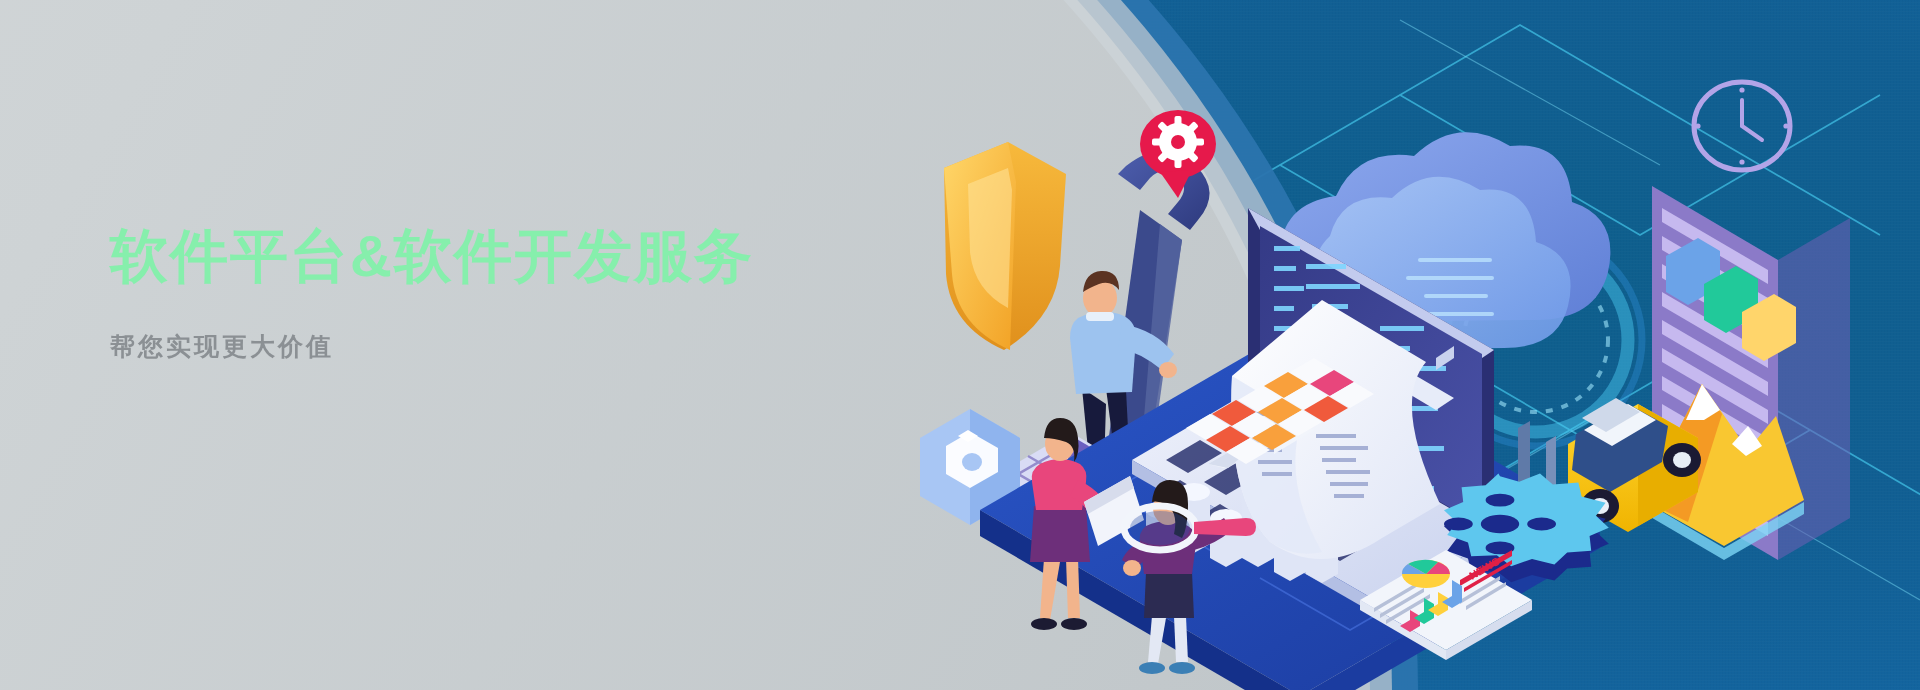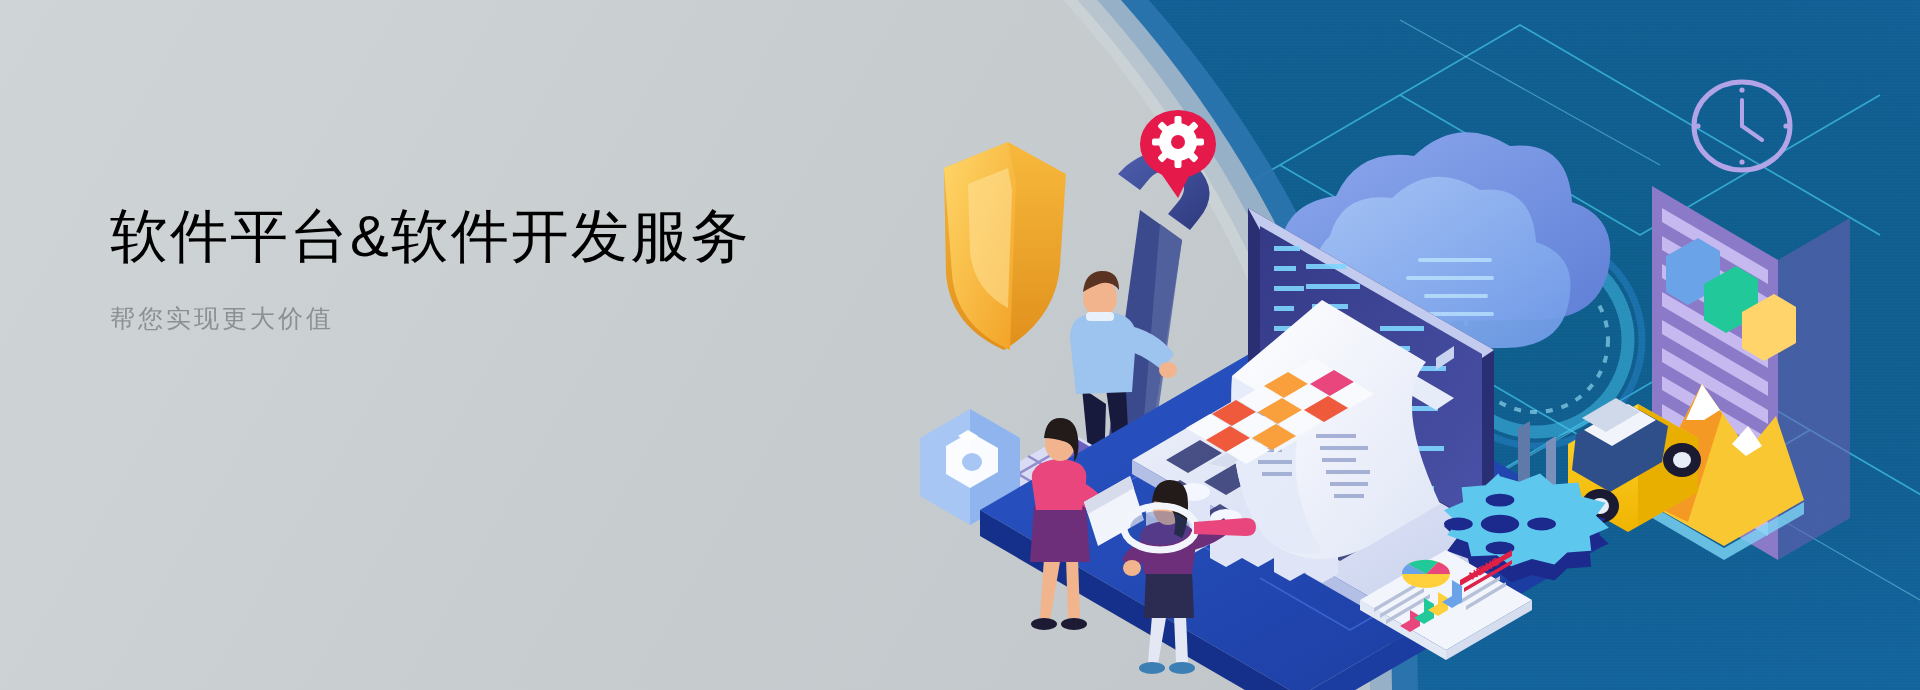--- a/index.html
+++ b/index.html
@@ -47,26 +47,26 @@
   .curve.c3{ background:#b9c6d0; transform:translate(30px,-4px); opacity:.95; }
   .curve.c4{ background:#cbd2d6; transform:translate(12px,-2px); }
   .curve.c5{
     background:linear-gradient(120deg,#d9dcdd 0%,#ced3d5 42%,#c2c8cb 78%,#b9c1c5 100%);
     transform:translate(0,0);
   }
 
   
   .copy{ position:absolute; left:110px; top:202px; width:760px; }
   .title{
-    font-size:58px; font-weight:400; letter-spacing:2px;
-    color:#000000; line-height:1.18; white-space:nowrap;
+    font-size:58px; font-weight:700; letter-spacing:2px;
+    color:#86efac; line-height:1.18; white-space:nowrap;margin-top:20px;
   }
   .subtitle{
-    margin-top:32px;
-    font-size:25px; font-weight:400; letter-spacing:3px;
+    margin-top:40px;
+    font-size:25px; font-weight:700; letter-spacing:3px;
     color:#8b9094;
   }
 
   
   .illus{ position:absolute; left:860px; top:40px; width:1060px; height:650px; }
   .illus svg{ display:block; width:100%; height:100%; overflow:visible; }
 </style>
 </head>
 <body>
 

